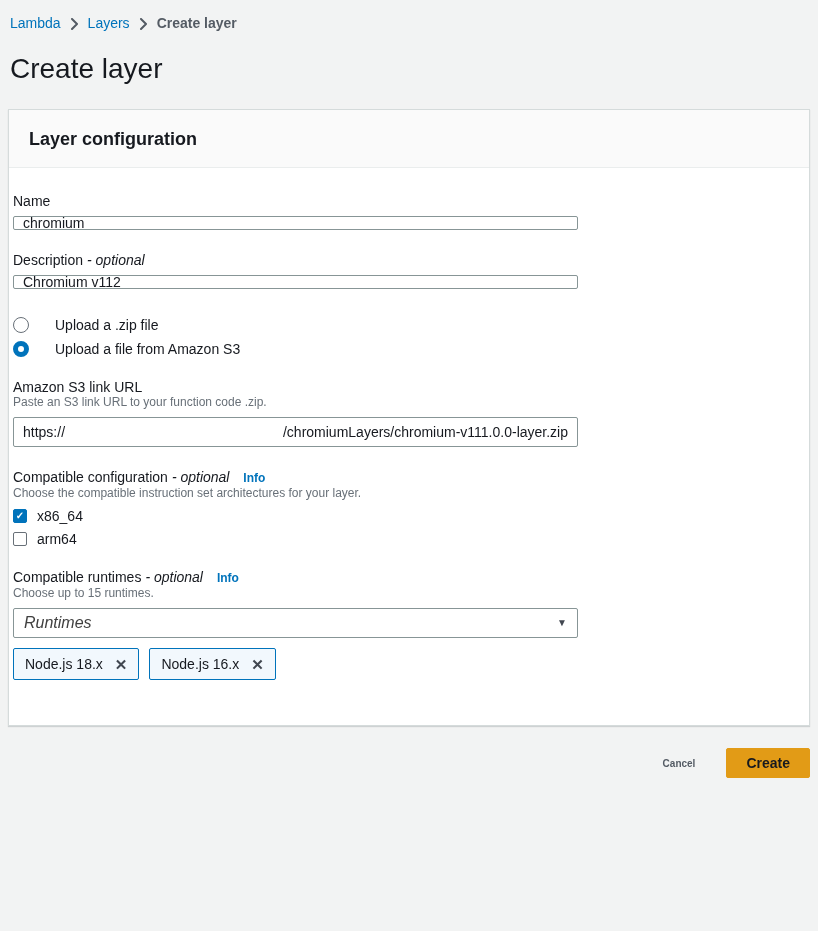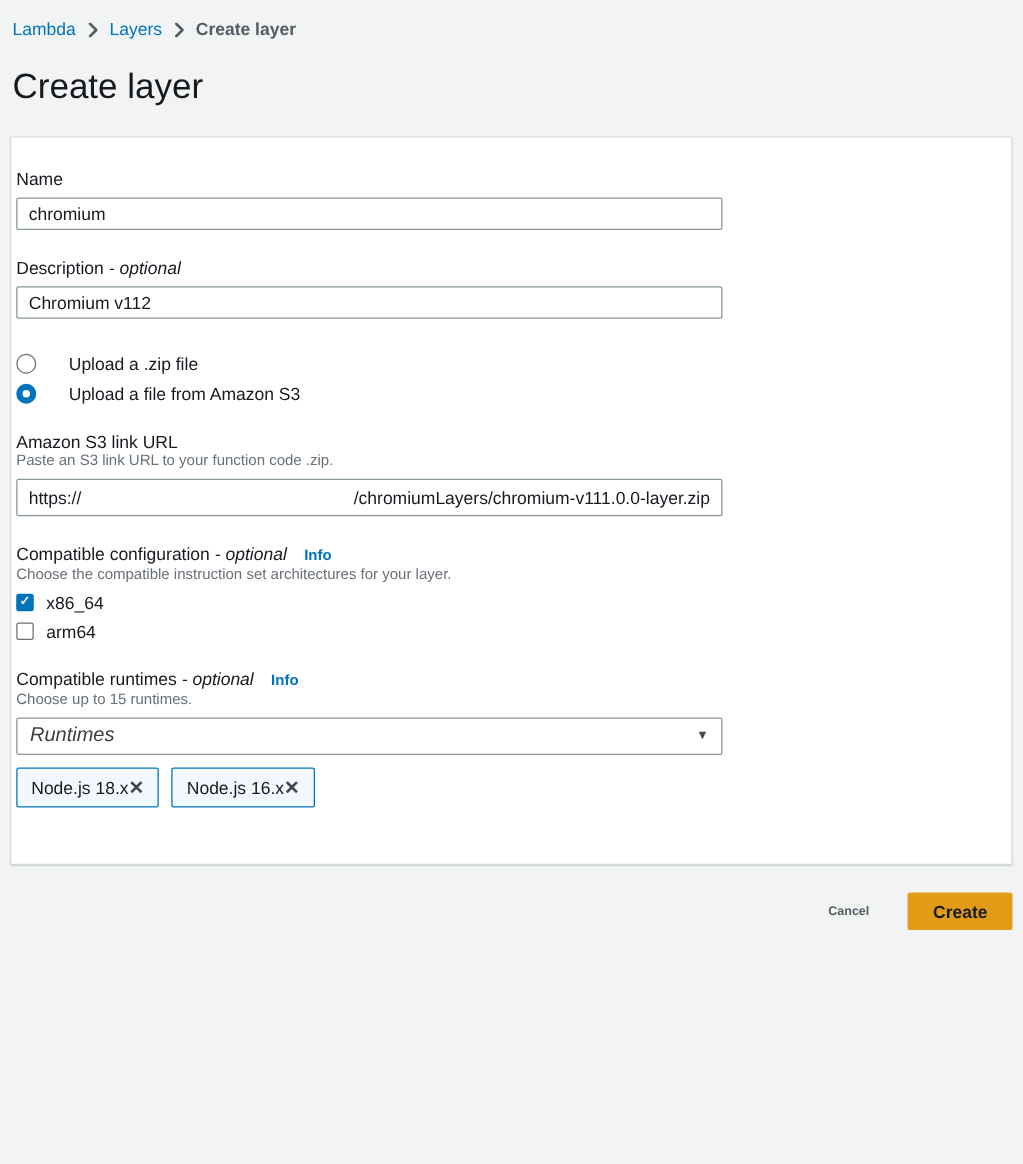--- a/index.html
+++ b/index.html
@@ -30,21 +30,21 @@
 
   
   .field { margin-bottom: 22px; }
   .field-label { font-size: 14px; line-height: 17px; margin-bottom: 6px; }
   .field-label .opt { font-style: italic; margin-left: 4px; }
   .info-link { color: #0073bb; font-weight: 700; font-size: 12px; margin-left: 10px; text-decoration: none; cursor: pointer; }
   .helper { font-size: 12px; color: #687078; line-height: 15px; margin: -3px 0 7px; }
   .tight-label { margin-bottom: 2px; }
 
   .text-input {
-    width: 565px; height: 26px; border: 1px solid #879596; border-radius: 2px;
+    width: 565px; height: 14px; border: 1px solid #879596; border-radius: 2px;
     padding: 0 9px; font-size: 14px; font-family: inherit; color: #16191f; background: #fff; display: block;
   }
 
   
   .radio-group { margin: 28px 0 22px; }
   .radio-row { display: flex; align-items: center; gap: 26px; margin-bottom: 8px; cursor: pointer; }
   .radio { width: 16px; height: 16px; border-radius: 50%; border: 1px solid #687078; background: #fff; flex: none; }
   .radio.selected { border: 5px solid #0073bb; }
 
   
@@ -61,21 +61,21 @@
   .checkbox .check-glyph { color: #fff; font-size: 10px; font-weight: 700; line-height: 1; }
 
   
   .select { width: 565px; height: 30px; border: 1px solid #879596; border-radius: 2px; background: #fff;
     display: flex; align-items: center; justify-content: space-between; padding: 0 10px; cursor: pointer; }
   .select-placeholder { font-style: italic; color: #404040; font-size: 16px; }
   .caret { font-size: 10px; color: #414750; line-height: 1; }
 
   
   .tokens { display: flex; gap: 10px; margin-top: 10px; }
-  .token { display: flex; align-items: center; height: 32px; padding: 0 11px;
+  .token { display: flex; align-items: center; gap: 12px; height: 32px; padding: 0 11px;
     background: #f2f8fd; border: 1px solid #0073bb; border-radius: 2px; font-size: 14px; color: #16191f; }
   .token-close { color: #414750; font-weight: 700; font-size: 15px; line-height: 1; cursor: pointer; }
 
   
   .license-textarea { width: 565px; height: 76px; border: 1px solid #879596; border-radius: 2px;
     padding: 6px 9px; font-size: 14px; font-family: inherit; color: #16191f; resize: vertical; display: block; }
 
   
   .footer { display: flex; justify-content: flex-end; align-items: center; gap: 31px; margin: 22px 0 0; }
   .cancel-btn { background: none; border: none; color: #545b64; font-weight: 700; font-size: 10px;
@@ -100,20 +100,23 @@
       <svg width="9" height="12" viewBox="0 0 9 12">
           <path d="M2 1l5 5-5 5" fill="none" stroke="#545b64" stroke-width="2" stroke-linecap="round" stroke-linejoin="round"></path>
         </svg>
     </span>
     <span class="current">Create layer</span>
   </nav>
 
   <h1 class="page-title">Create layer</h1>
 
   <section class="panel">
+    <div class="panel-header">
+      <h2 class="panel-title">Layer configuration</h2>
+    </div>
     <div class="panel-body">
 
       <div class="field">
         <div class="field-label">
           <span>Name</span>
         </div>
         <input class="text-input" type="text" value="chromium" style="">
       </div>
 
       <div class="field">

